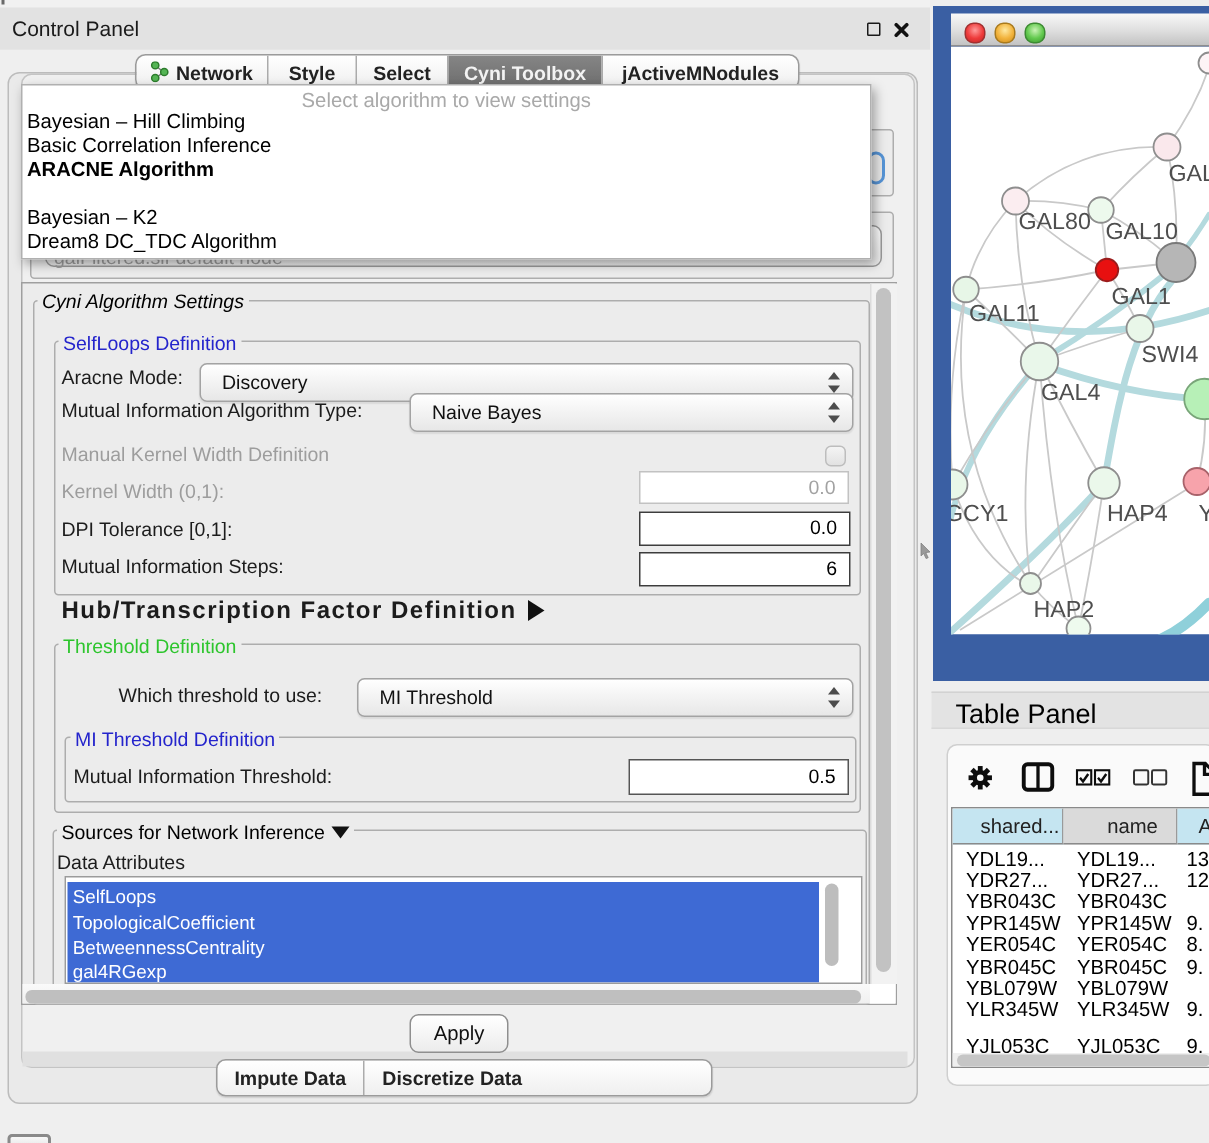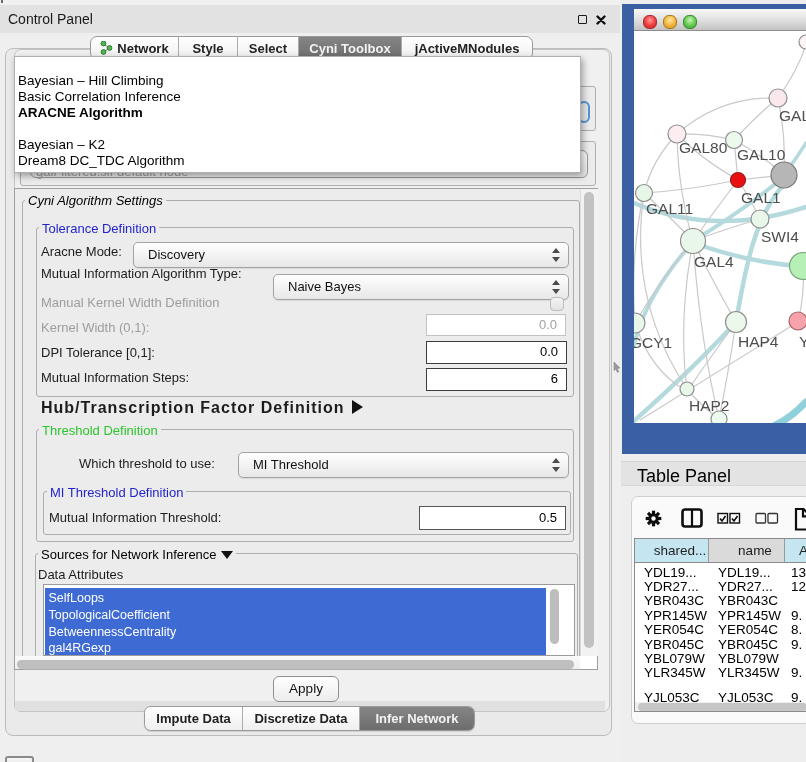--- a/index.html
+++ b/index.html
@@ -65,33 +65,33 @@
 <div class="gbox" style="left:20px;top:141px;width:574px;height:43px;background:#ececec;"></div>
 <div class="abs" style="left:30px;top:150px;width:558px;height:28px;border:1px solid #9a9a9a;border-radius:6px;background:linear-gradient(#fdfdfd,#e9e9e9);box-sizing:border-box;"></div>
 <div class="abs" style="left:36px;top:163.5px;width:300px;height:14px;font-size:13px;color:#9d9d9d;">galFiltered.sif default node</div>
 
 <div class="abs" style="left:14px;top:188px;width:584px;height:482px;background:#ececec;border:1px solid #9f9f9f;box-sizing:border-box;"></div>
 
 <div class="gbox" style="left:22px;top:200px;width:556px;height:468px;"></div>
 <div class="gtitle" style="left:25px;top:193px;color:#000;font-style:italic;">Cyni Algorithm Settings</div>
 
 <div class="gbox" style="left:36px;top:227px;width:536px;height:168px;"></div>
-<div class="gtitle" style="left:39px;top:220.5px;color:#2424cc;">Tolerance Definition</div>
+<div class="gtitle" style="left:39px;top:220.5px;color:#2424cc;">SelfLoops Definition</div>
 
 <div class="lbl abs" style="left:41px;top:244px;">Aracne Mode:</div>
 <div class="combo" style="left:133px;top:242px;width:434px;height:24px;">
   <span class="ct">Discovery</span>
     <span class="arr">
       <span class="u"></span>
       <span class="d"></span>
     </span>
 </div>
 
 <div class="lbl abs" style="left:41px;top:265.5px;">Mutual Information Algorithm Type:</div>
-<div class="combo" style="left:273px;top:274px;width:294px;height:24px;text-align:right;">
+<div class="combo" style="left:273px;top:262px;width:294px;height:24px;text-align:right;">
   <span class="ct">Naive Bayes</span>
     <span class="arr">
       <span class="u"></span>
       <span class="d"></span>
     </span>
 </div>
 
 <div class="lbl dis abs" style="left:41px;top:294.5px;">Manual Kernel Width Definition</div>
 <div class="abs" style="left:550px;top:297px;width:14px;height:14px;border:1px solid #bdbdbd;border-radius:4px;background:linear-gradient(#f4f4f4,#e2e2e2);box-sizing:border-box;"></div>
 
@@ -144,26 +144,26 @@
 
 <div class="abs" style="left:580px;top:189px;width:17px;height:467px;background:#f2f2f2;border-left:1px solid #dcdcdc;"></div>
 <div class="abs" style="left:584px;top:192px;width:10px;height:456px;background:#c2c2c2;border-radius:5px;"></div>
 <div class="abs" style="left:580px;top:656px;width:17px;height:13px;background:#ffffff;"></div>
 
 <div class="abs" style="left:273px;top:675.5px;width:64px;height:24px;border:1px solid #8f8f8f;border-radius:6px;background:linear-gradient(#ffffff,#ececec);text-align:center;font-size:13.5px;line-height:23px;color:#111;">Apply</div>
 
 <div class="seg" style="left:144px;top:706px;width:329px;height:23px;border-radius:6.5px;">
   <div class="s" style="width:98px;">Impute Data</div>
   <div class="s" style="width:117px;">Discretize Data</div>
-  <div class="s sel" style="width:114px;">Infer Network</div>
 </div>
 
 <div class="abs" style="left:5px;top:756px;width:29px;height:10px;border:2px solid #8a8a8a;border-radius:3px;background:linear-gradient(#f8f8f8,#e8e8e8);box-sizing:border-box;"></div>
 
 <div class="abs" style="left:14px;top:56px;width:567px;height:117px;background:#ffffff;border:1px solid #b0b0b0;box-sizing:border-box;box-shadow:2px 3px 7px rgba(0,0,0,0.35);">
+  <div class="poprow" style="left:0;right:0;top:1.5px;text-align:center;color:#a9a9a9;">Select algorithm to view settings</div>
   <div class="poprow" style="top:16.2px;">Bayesian – Hill Climbing</div>
   <div class="poprow" style="top:32.2px;">Basic Correlation Inference</div>
   <div class="poprow" style="top:48.2px;font-weight:bold;">ARACNE Algorithm</div>
   <div class="poprow" style="top:80.2px;">Bayesian – K2</div>
   <div class="poprow" style="top:96.2px;">Dream8 DC_TDC Algorithm</div>
 </div>
 
 <div class="abs" style="left:620px;top:0;width:186px;height:762px;background:#eeeeee;"></div>
 
 <div class="abs" style="left:622px;top:4px;width:184px;height:450px;background:#3a5fa3;"></div>

